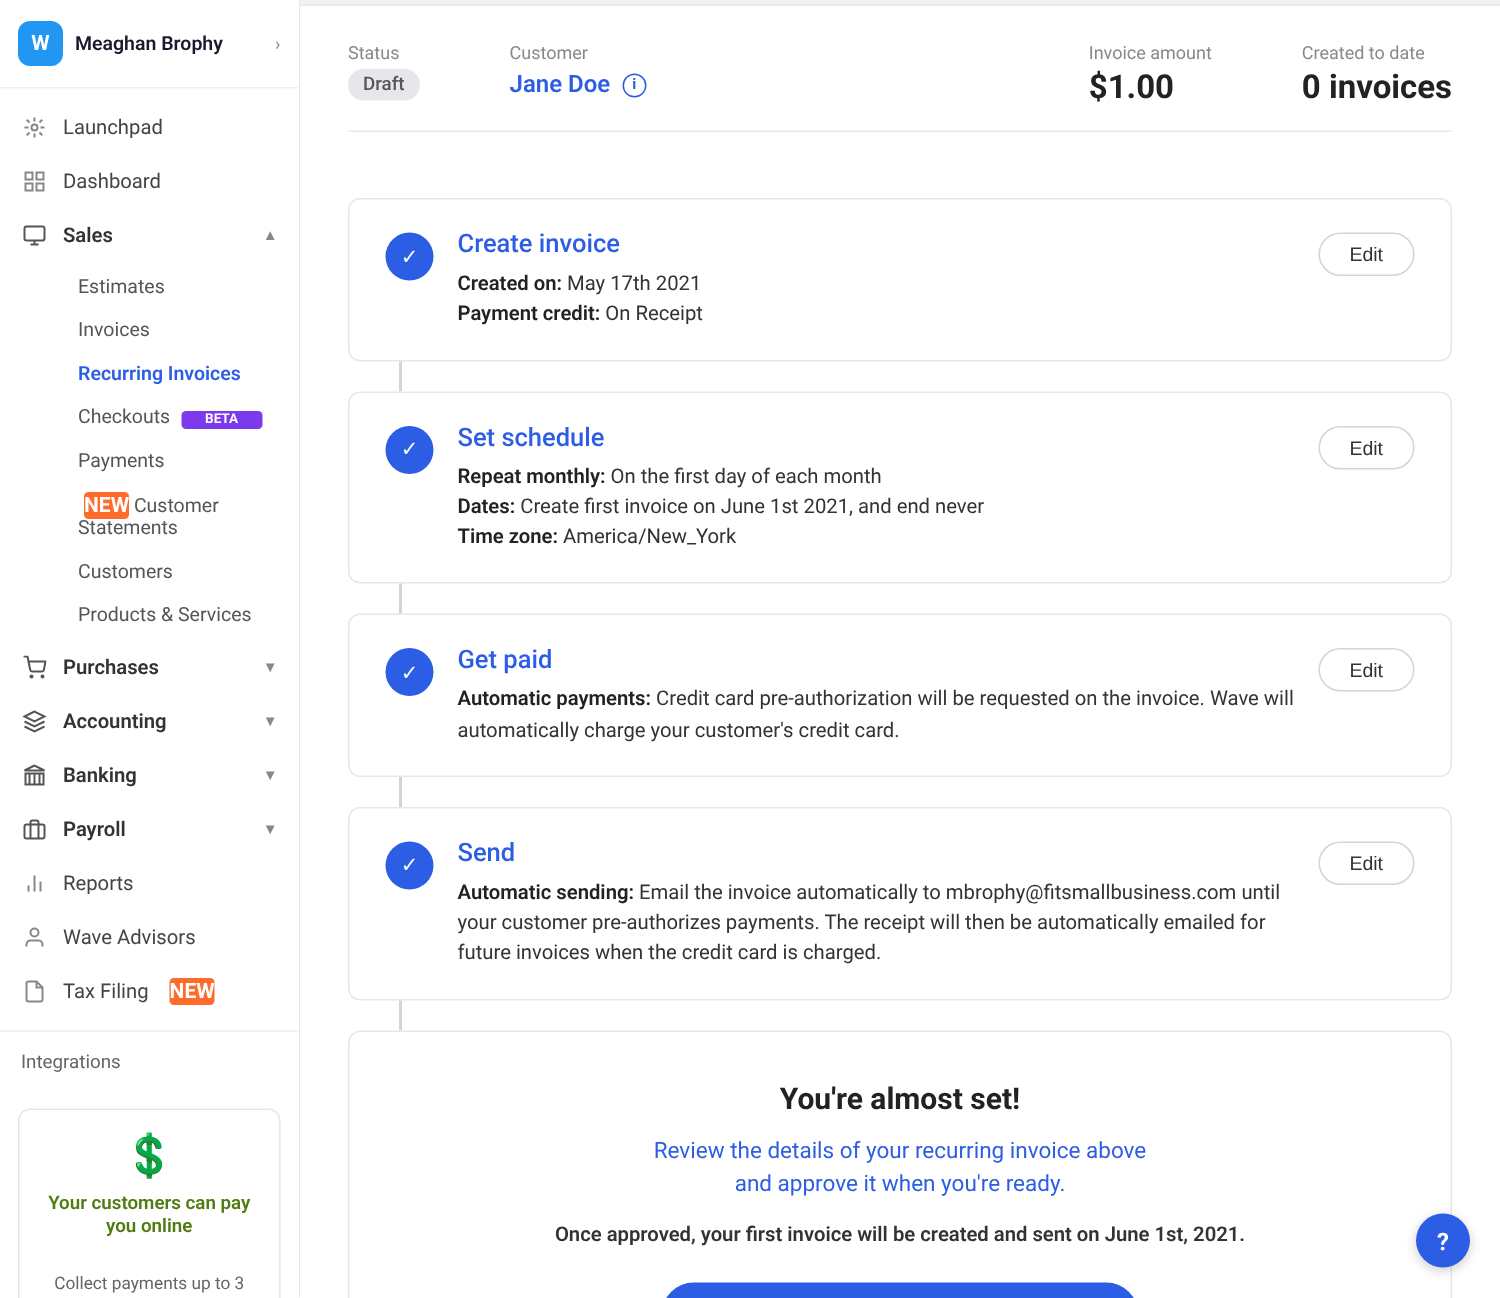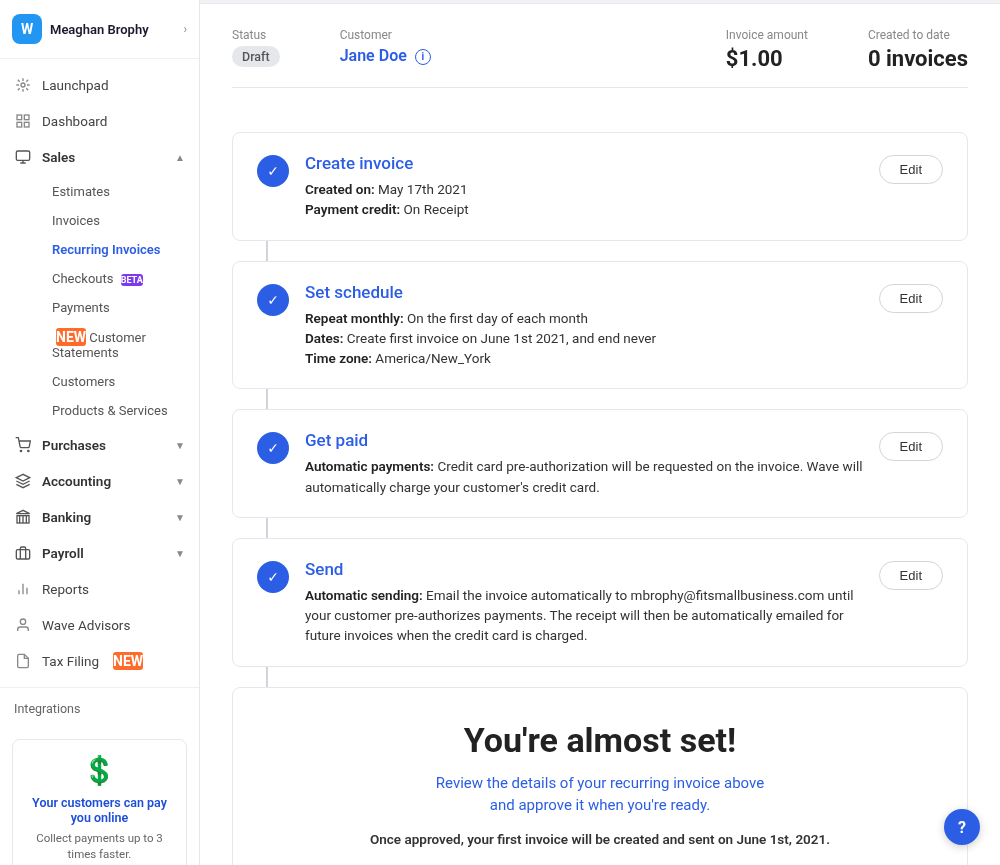--- a/index.html
+++ b/index.html
@@ -87,21 +87,21 @@
       padding: 1px 0;
       border-radius: 3px;
       margin-left: 4px;
       text-transform: uppercase;
     }
     .badge-beta {
       background: #7c3aed;
       color: white;
       font-size: 9px;
       font-weight: 700;
-      padding: 1px 0;
+      padding: 1px 16px;
       border-radius: 3px;
       margin-left: 4px;
       text-transform: uppercase;
     }
     .chevron-down { font-size: 10px; margin-left: auto; color: #888; }
     .sidebar-bottom { padding: 8px 14px; border-top: 1px solid #f0f0f0; }
     .sidebar-bottom-item {
       font-size: 12.5px;
       color: #666;
       padding: 5px 0;
@@ -109,21 +109,21 @@
     }
     .promo-card {
       margin: 10px 12px 14px;
       background: #fff;
       border: 1px solid #e5e7eb;
       border-radius: 8px;
       padding: 14px;
       text-align: center;
     }
     .promo-icon { font-size: 28px; margin-bottom: 8px; }
-    .promo-title { font-size: 12.5px; font-weight: 600; color: #1d4ed8; margin-bottom: 5px; }
+    .promo-title { font-size: 12.5px; font-weight: 600; color: #4d7c0f; margin-bottom: 22px; }
     .promo-sub { font-size: 11.5px; color: #666; margin-bottom: 10px; line-height: 1.4; }
 
     
     .main-content {
       flex: 1;
       overflow-y: auto;
       background: #fff;
       padding: 0;
     }
     .top-border {
@@ -228,21 +228,21 @@
 
     
     .almost-set-card {
       border: 1px solid #e5e7eb;
       border-radius: 8px;
       padding: 32px 40px;
       text-align: center;
       background: #fff;
       margin-top: 0;
     }
-    .almost-set-title { font-size: 34px; font-weight: 700; color: #222; margin-bottom: 12px; }
+    .almost-set-title { font-size: 20px; font-weight: 700; color: #222; margin-bottom: 12px; }
     .almost-set-sub { font-size: 15px; color: #2c5de5; line-height: 1.5; margin-bottom: 14px; }
     .almost-set-note { font-size: 13.5px; color: #333; margin-bottom: 24px; }
     .almost-set-note strong { font-weight: 600; }
     .approve-btn {
       background: #2c5de5;
       color: #fff;
       border: none;
       border-radius: 24px;
       padding: 13px 32px;
       font-size: 15px;

